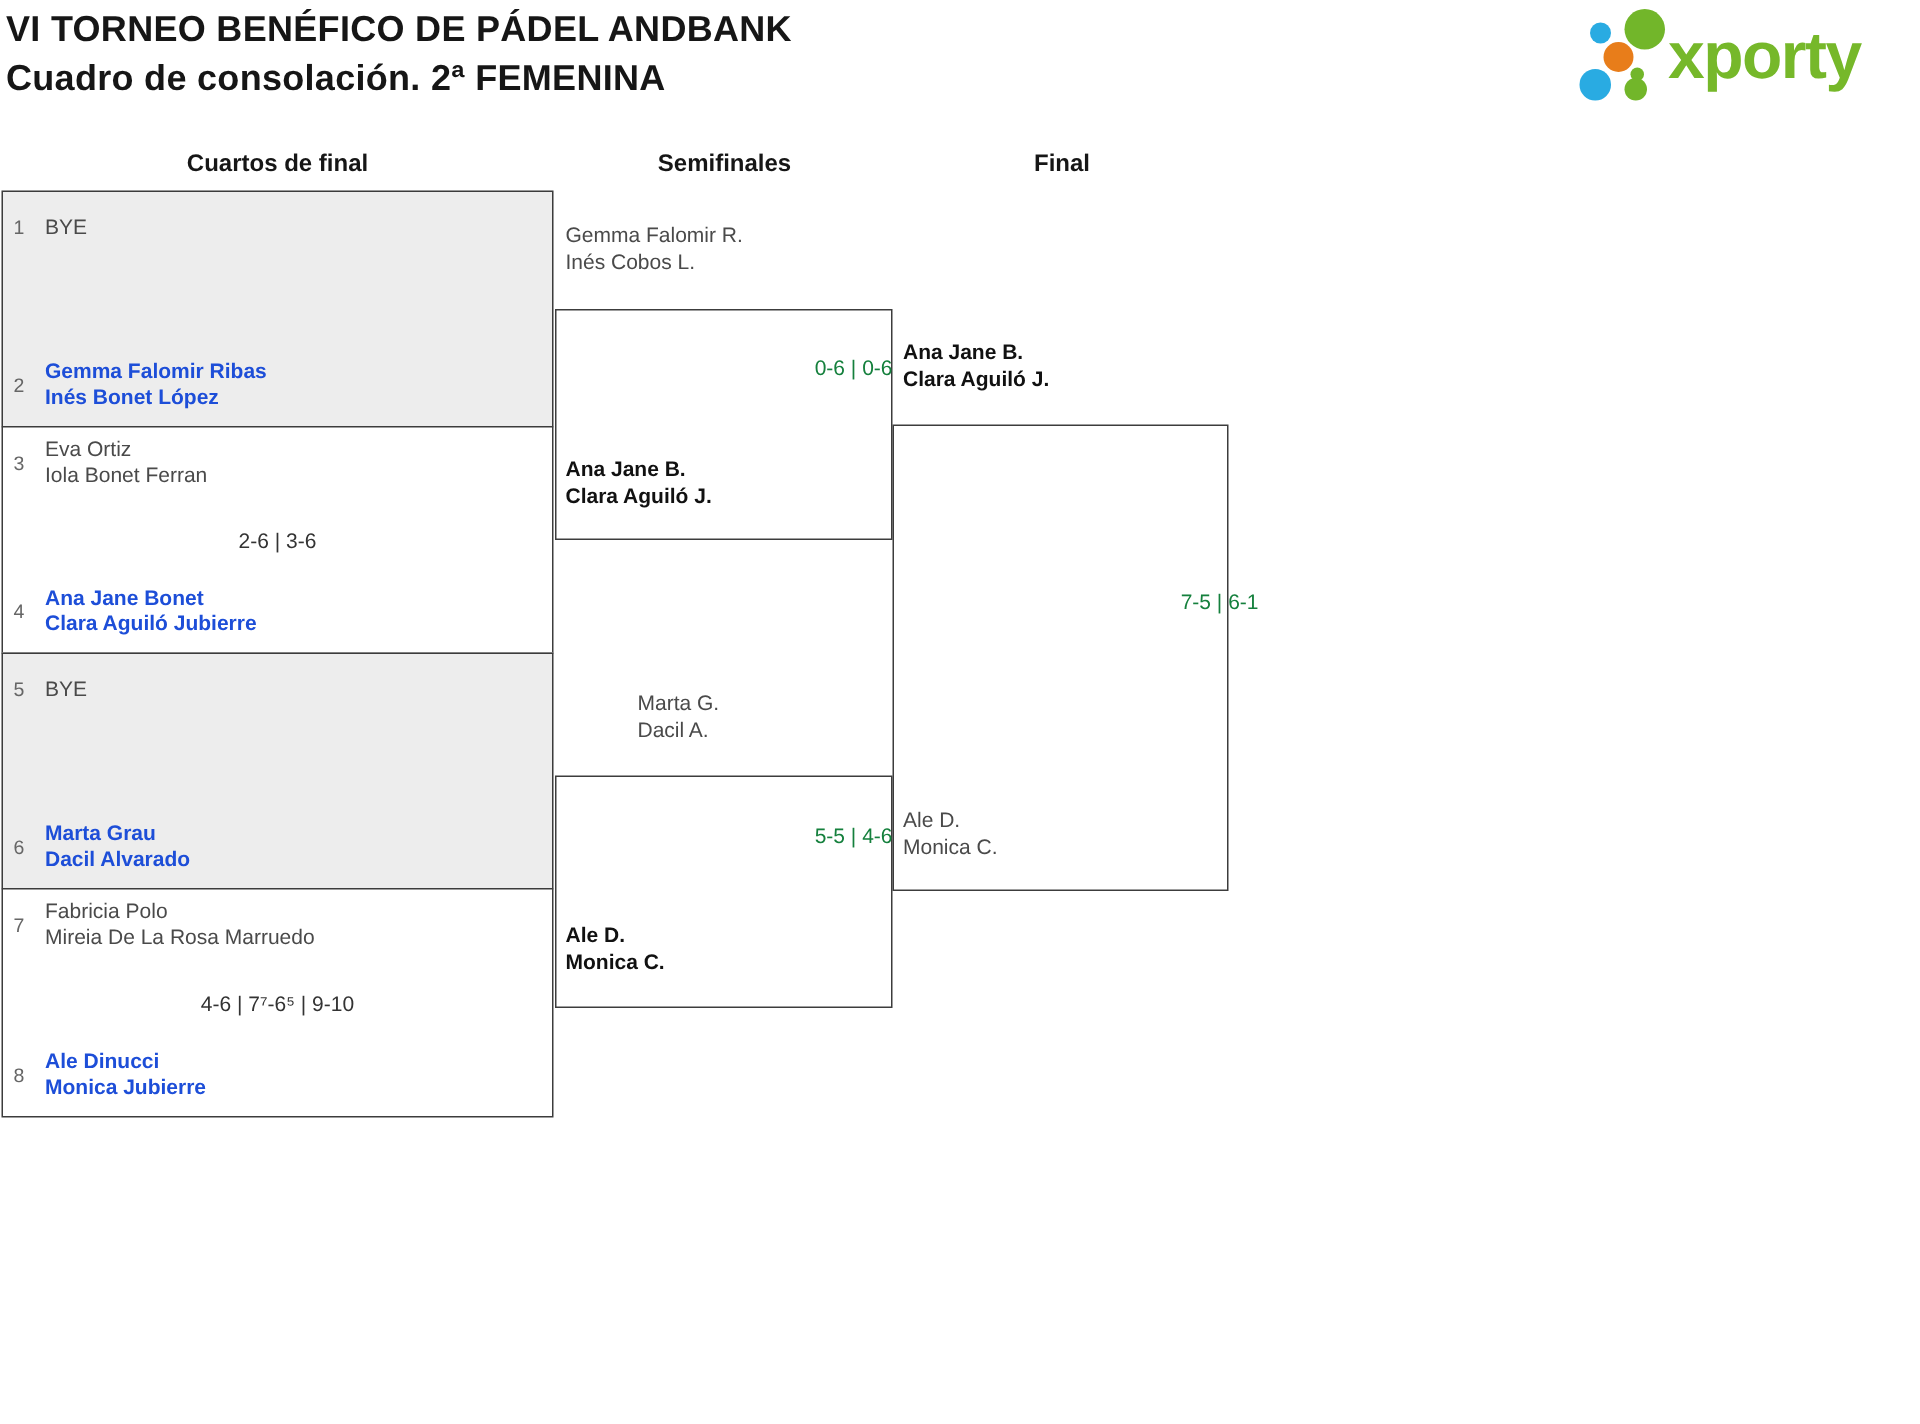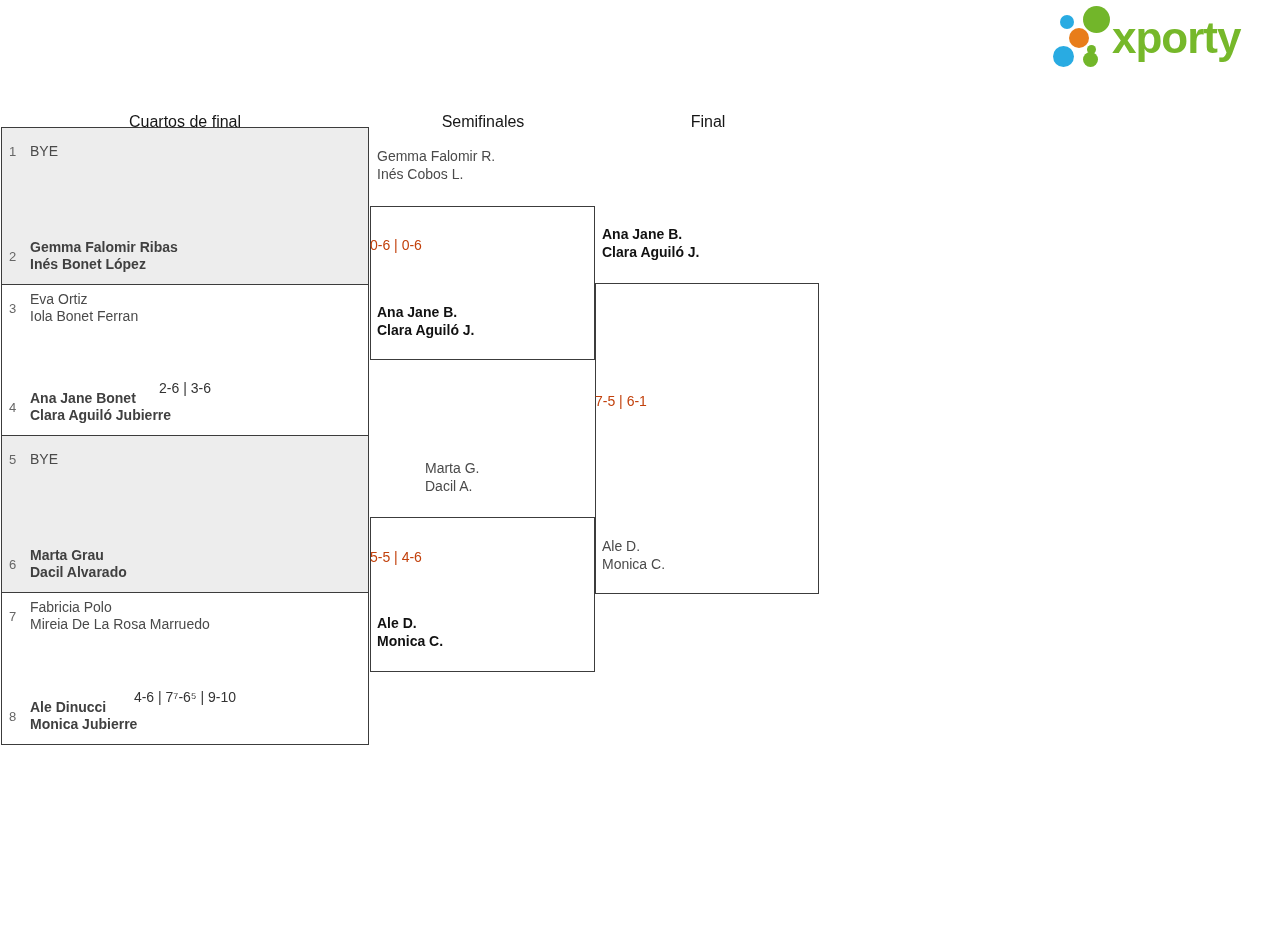--- a/index.html
+++ b/index.html
@@ -28,22 +28,22 @@
   .dot-blue-medium  { left: 5px;  top: 40px; width: 21px; height: 21px; background: #29abe2; }
   .dot-green-small  { left: 35px; top: 46px; width: 15px; height: 15px; background: #72b62a; }
   .logo-text {
     position: absolute; left: 64px; top: 2px;
     font-size: 44px; font-weight: 700; color: #76b82a;
     letter-spacing: -1px; line-height: 60px;
   }
 
   
   .round-header {
-    position: absolute; top: 113px; width: 220px;
-    text-align: center; font-size: 16px; font-weight: 400; color: #161616;
+    position: absolute; top: 101px; width: 220px;
+    text-align: center; font-size: 16px; font-weight: 700; color: #161616;
   }
   .rh-qf { left: 75px; }
   .rh-sf { left: 373px; }
   .rh-f  { left: 598px; }
 
   
   .qf-column { position: absolute; left: 1px; top: 127px; width: 368px; }
   .match {
     position: relative; width: 368px;
     border: 1px solid #3c3c3c; background: #ffffff;
@@ -55,54 +55,58 @@
   .m-h153 { height: 153px; }
 
   .team-row {
     position: absolute; left: 7px; right: 6px;
     display: flex; align-items: center; gap: 6px;
   }
   .team-row.top { top: 3px; height: 40px; }
   .team-row.bottom { bottom: 8px; height: 40px; }
   .seed { width: 15px; font-size: 13px; color: #666; flex: none; }
   .names { font-size: 14px; line-height: 17px; color: #4a4a4a; }
-  .names.bold { font-weight: 700; color: #404040; }
+  .names.bold { font-weight: 700; color: #1d4ed8; }
   .match .score {
     position: absolute; left: 0; right: 0; top: 50%;
     transform: translateY(-50%);
-    text-align: center; font-size: 14px; color: #333; margin-top: 28px;
+    text-align: center; font-size: 14px; color: #333;
   }
 
   
   .round-box { position: absolute; border: 1px solid #3c3c3c; background: transparent; }
   .sf1-box { left: 370px; top: 206px; width: 225px; height: 154px; }
   .sf2-box { left: 370px; top: 517px; width: 225px; height: 155px; }
   .final-box { left: 595px; top: 283px; width: 224px; height: 311px; }
 
   .adv-team { position: absolute; font-size: 14px; line-height: 18px; color: #4a4a4a; }
   .adv-team.bold { font-weight: 700; color: #111; }
-  .adv-score { position: absolute; text-align: left; font-size: 14px; color: #c2410c; }
+  .adv-score { position: absolute; text-align: right; font-size: 14px; color: #15803d; }
 
   .sf1-team-top    { left: 377px; top: 147px; }
   .sf1-score       { left: 370px; top: 237px; width: 225px; }
   .sf1-team-bottom { left: 377px; top: 303px; }
 
   .sf2-team-top    { left: 377px; top: 459px; margin-left: 48px; }
   .sf2-score       { left: 370px; top: 549px; width: 225px; }
   .sf2-team-bottom { left: 377px; top: 614px; }
 
   .final-team-top    { left: 602px; top: 225px; }
   .final-score       { left: 595px; top: 393px; width: 244px; }
   .final-team-bottom { left: 602px; top: 537px; }
 </style>
 </head>
 <body>
 
 <div class="page">
 
+  <div class="title-block">
+    <div class="title-line">VI TORNEO BENÉFICO DE PÁDEL ANDBANK</div>
+    <div class="title-line">Cuadro de consolación. 2ª FEMENINA</div>
+  </div>
 
   <div class="logo">
     <span class="dot dot-blue-small"></span>
     <span class="dot dot-green-large"></span>
     <span class="dot dot-orange"></span>
     <span class="dot dot-green-tiny"></span>
     <span class="dot dot-blue-medium"></span>
     <span class="dot dot-green-small"></span>
     <span class="logo-text">xporty</span>
   </div>

